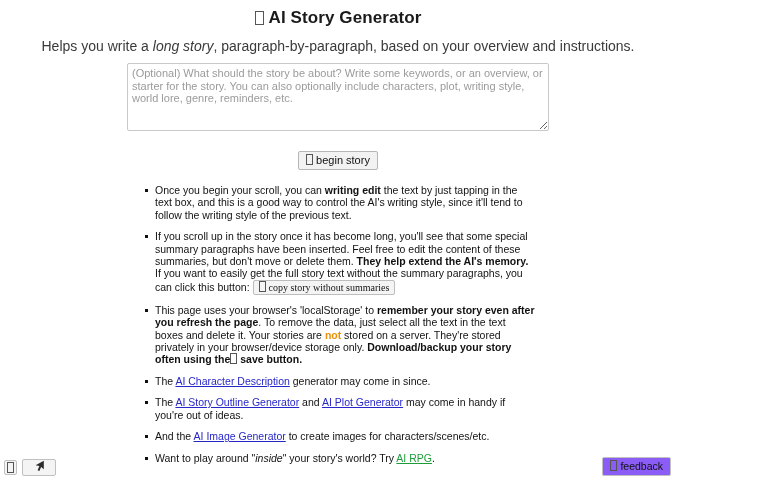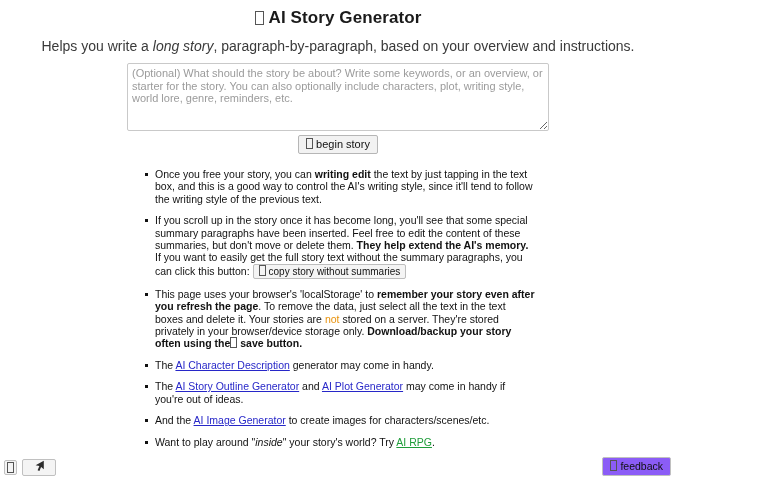--- a/index.html
+++ b/index.html
@@ -78,21 +78,21 @@
     outline: none;
     background: #fff;
   }
   textarea.story-input::placeholder {
     color: #9b9b9b;
   }
 
   
   .begin-row {
     text-align: center;
-    margin-top: 2px;
+    margin-top: 18px;
   }
   button.btn {
     font-family: "Liberation Sans", sans-serif;
     font-size: 11px;
     color: #111;
     background: #f2f2f2;
     border: 1px solid #b6b6b6;
     border-radius: 2px;
     padding: 2px 7px;
     cursor: pointer;
@@ -129,23 +129,23 @@
   ul.info b { font-weight: bold; }
   ul.info i { font-style: italic; }
   a.lnk {
     color: #2727c8;
     text-align: right;
   }
   a.lnk-green {
     color: #1f9c3a;
     text-decoration: underline;
   }
-  .warn { color: #e8920c; }
+  .warn { color: #e8920c; font-weight: bold; }
   button.inline-btn {
-    font-family: Liberation Sans, sans-serif;
+    font-family: Liberation Serif, serif;
     font-size: 10px;
     color: #111;
     background: #f4f4f4;
     border: 1px solid #bdbdbd;
     border-radius: 2px;
     padding: 0px 5px;
     margin-left: 3px;
     cursor: pointer;
     line-height: 13px;
     vertical-align: 0px;
@@ -213,27 +213,27 @@
   <div class="ta-wrap">
     <textarea class="story-input" placeholder="(Optional) What should the story be about? Write some keywords, or an overview, or starter for the story. You can also optionally include characters, plot, writing style, world lore, genre, reminders, etc." style=""></textarea>
   </div>
 
   <div class="begin-row">
     <button class="btn btn-begin"><span class="tofu"></span><span>begin story</span></button>
   </div>
 
   <ul class="info">
 
-    <li><span>Once you free your story, you can </span><b>writing edit</b><span> the text by just tapping in the text box, and this is a good way to control the AI's writing style, since it'll tend to follow the writing style of the previous text.</span></li>
+    <li><span>Once you begin your scroll, you can </span><b>writing edit</b><span> the text by just tapping in the text box, and this is a good way to control the AI's writing style, since it'll tend to follow the writing style of the previous text.</span></li>
 
     <li><span>If you scroll up in the story once it has become long, you'll see that some special summary paragraphs have been inserted. Feel free to edit the content of these summaries, but don't move or delete them. </span><b>They help extend the AI's memory.</b><span> If you want to easily get the full story text without the summary paragraphs, you can click this button:</span><button class="inline-btn"><span class="tofu"></span><span>copy story without summaries</span></button></li>
 
     <li><span>This page uses your browser's 'localStorage' to </span><b>remember your story even after you refresh the page</b><span>. To remove the data, just select all the text in the text boxes and delete it. Your stories are </span><span class="warn">not</span><span> stored on a server. They're stored privately in your browser/device storage only. </span><b>Download/backup your story often using the</b><b><span class="tofu"></span></b><b>save button.</b></li>
 
-    <li><span>The </span><a class="lnk" href="#">AI Character Description</a><span> generator may come in handy.</span></li>
+    <li><span>The </span><a class="lnk" href="#">AI Character Description</a><span> generator may come in since.</span></li>
 
     <li><span>The </span><a class="lnk" href="#">AI Story Outline Generator</a><span> and </span><a class="lnk" href="#">AI Plot Generator</a><span> may come in handy if you're out of ideas.</span></li>
 
     <li><span>And the </span><a class="lnk" href="#">AI Image Generator</a><span> to create images for characters/scenes/etc.</span></li>
 
 
     <li><span>Want to play around "</span><i>inside</i><span>" your story's world? Try </span><a class="lnk-green" href="#">AI RPG</a><span>.</span></li>
 
   </ul>
 

